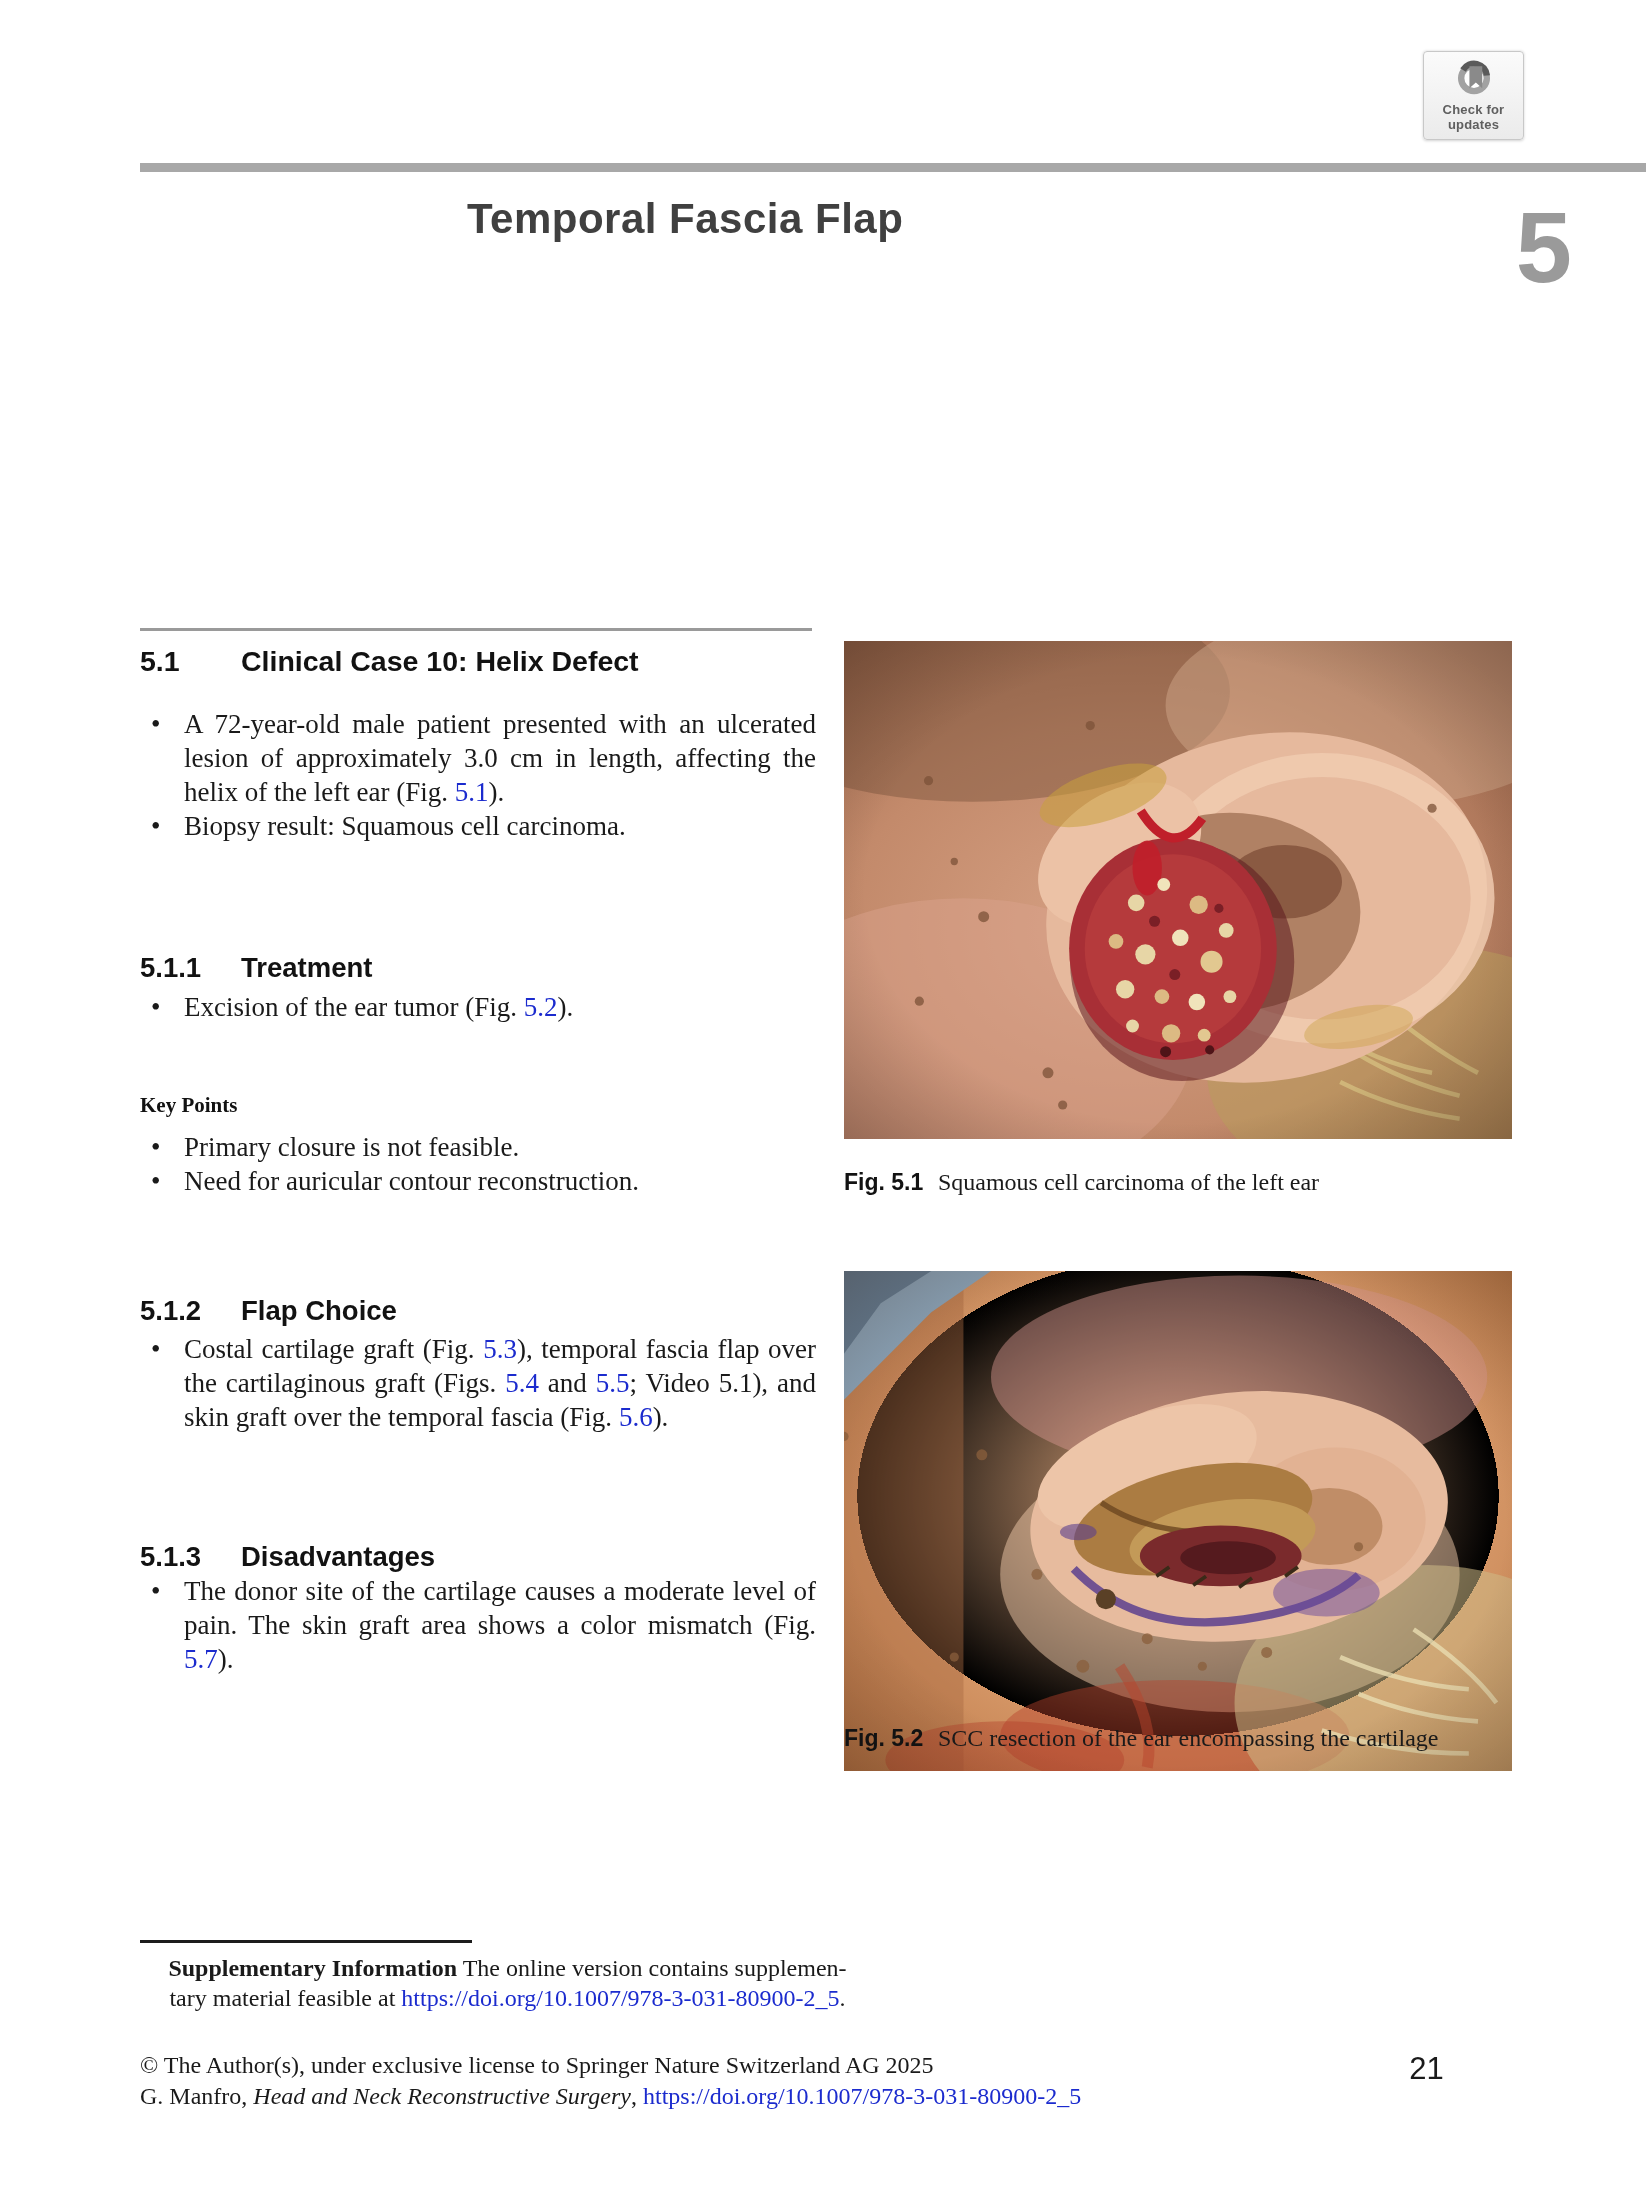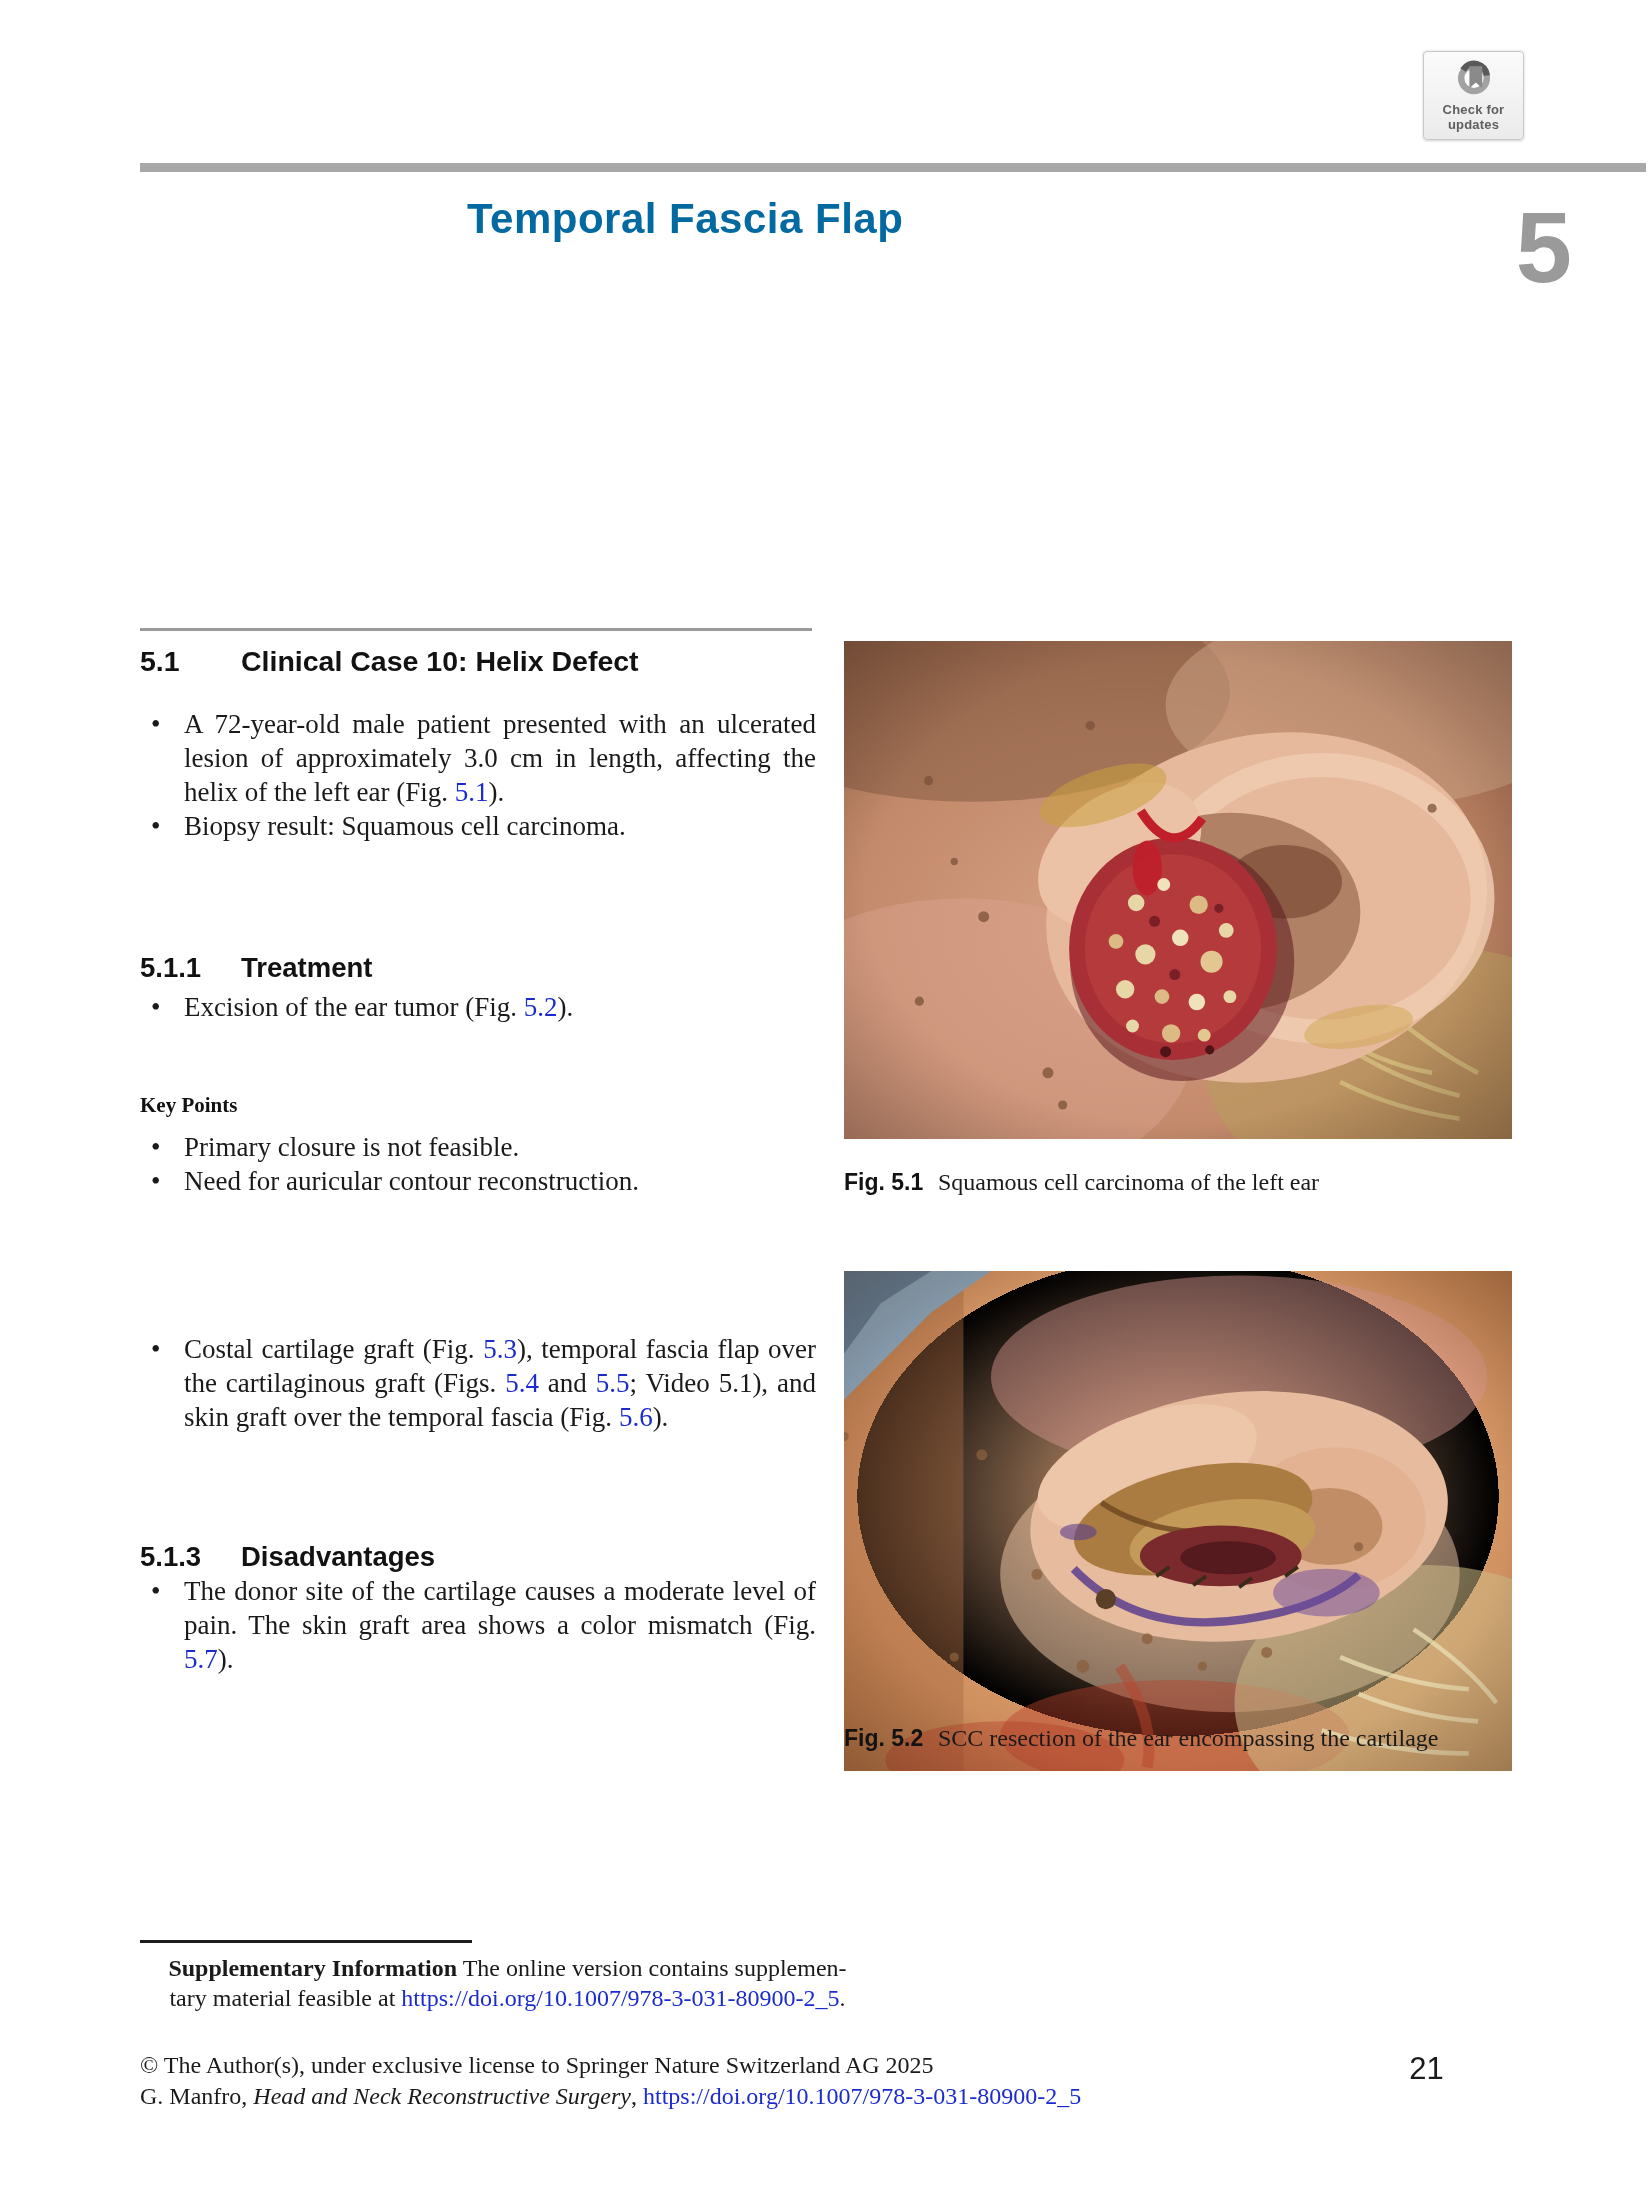--- a/index.html
+++ b/index.html
@@ -18,21 +18,21 @@
     display:flex;flex-direction:column;align-items:center;justify-content:center;
     cursor:pointer;
   }
   .badge-txt{
     font-family:"Liberation Sans", sans-serif;font-size:13px;line-height:14.7px;
     color:#5f5f5f;text-align:center;font-weight:bold;letter-spacing:0.2px;
   }
   .head-rule{left:140px;top:163px;width:1506px;height:9.2px;background:#a8a8a8;}
   .chapter-title{
     left:467px;top:195px;font-family:"Liberation Sans", sans-serif;
-    font-size:42px;font-weight:bold;color:#0369a1;letter-spacing:0.5px;white-space:nowrap;
+    font-size:42px;font-weight:bold;color:#404040;letter-spacing:0.5px;white-space:nowrap;
   }
   .chapter-num{
     top:197px;right:81px;font-family:"Liberation Sans", sans-serif;
     font-size:101px;line-height:1;font-weight:bold;color:#9a9a9a;
   }
 
   
   .col-l{left:140px;width:676px;}
   .sec-rule{left:140px;top:628px;width:672px;height:2.8px;background:#9a9a9a;}
   .h-main,.h-sub{
@@ -115,20 +115,24 @@
     <li>
       <span class="mk">•</span>
       <span><span>Primary closure is not feasible.</span></span>
     </li>
     <li>
       <span class="mk">•</span>
       <span><span>Need for auricular contour reconstruction.</span></span>
     </li>
   </ul>
 
+  <div class="abs col-l h-sub" style="top:1267px;">
+    <span class="h-num">5.1.2</span>
+    <span>Flap Choice</span>
+  </div>
 
   <ul class="abs col-l blist" style="top:1332px;">
     <li>
       <span class="mk">•</span>
       <span><span>Costal cartilage graft (Fig. </span><span class="lnk">5.3</span><span>), temporal fascia flap over the cartilaginous graft (Figs. </span><span class="lnk">5.4</span><span> and </span><span class="lnk">5.5</span><span>; Video 5.1), and skin graft over the temporal fascia (Fig. </span><span class="lnk">5.6</span><span>).</span></span>
     </li>
   </ul>
 
   <div class="abs col-l h-sub" style="top:1513px;">
     <span class="h-num">5.1.3</span>

